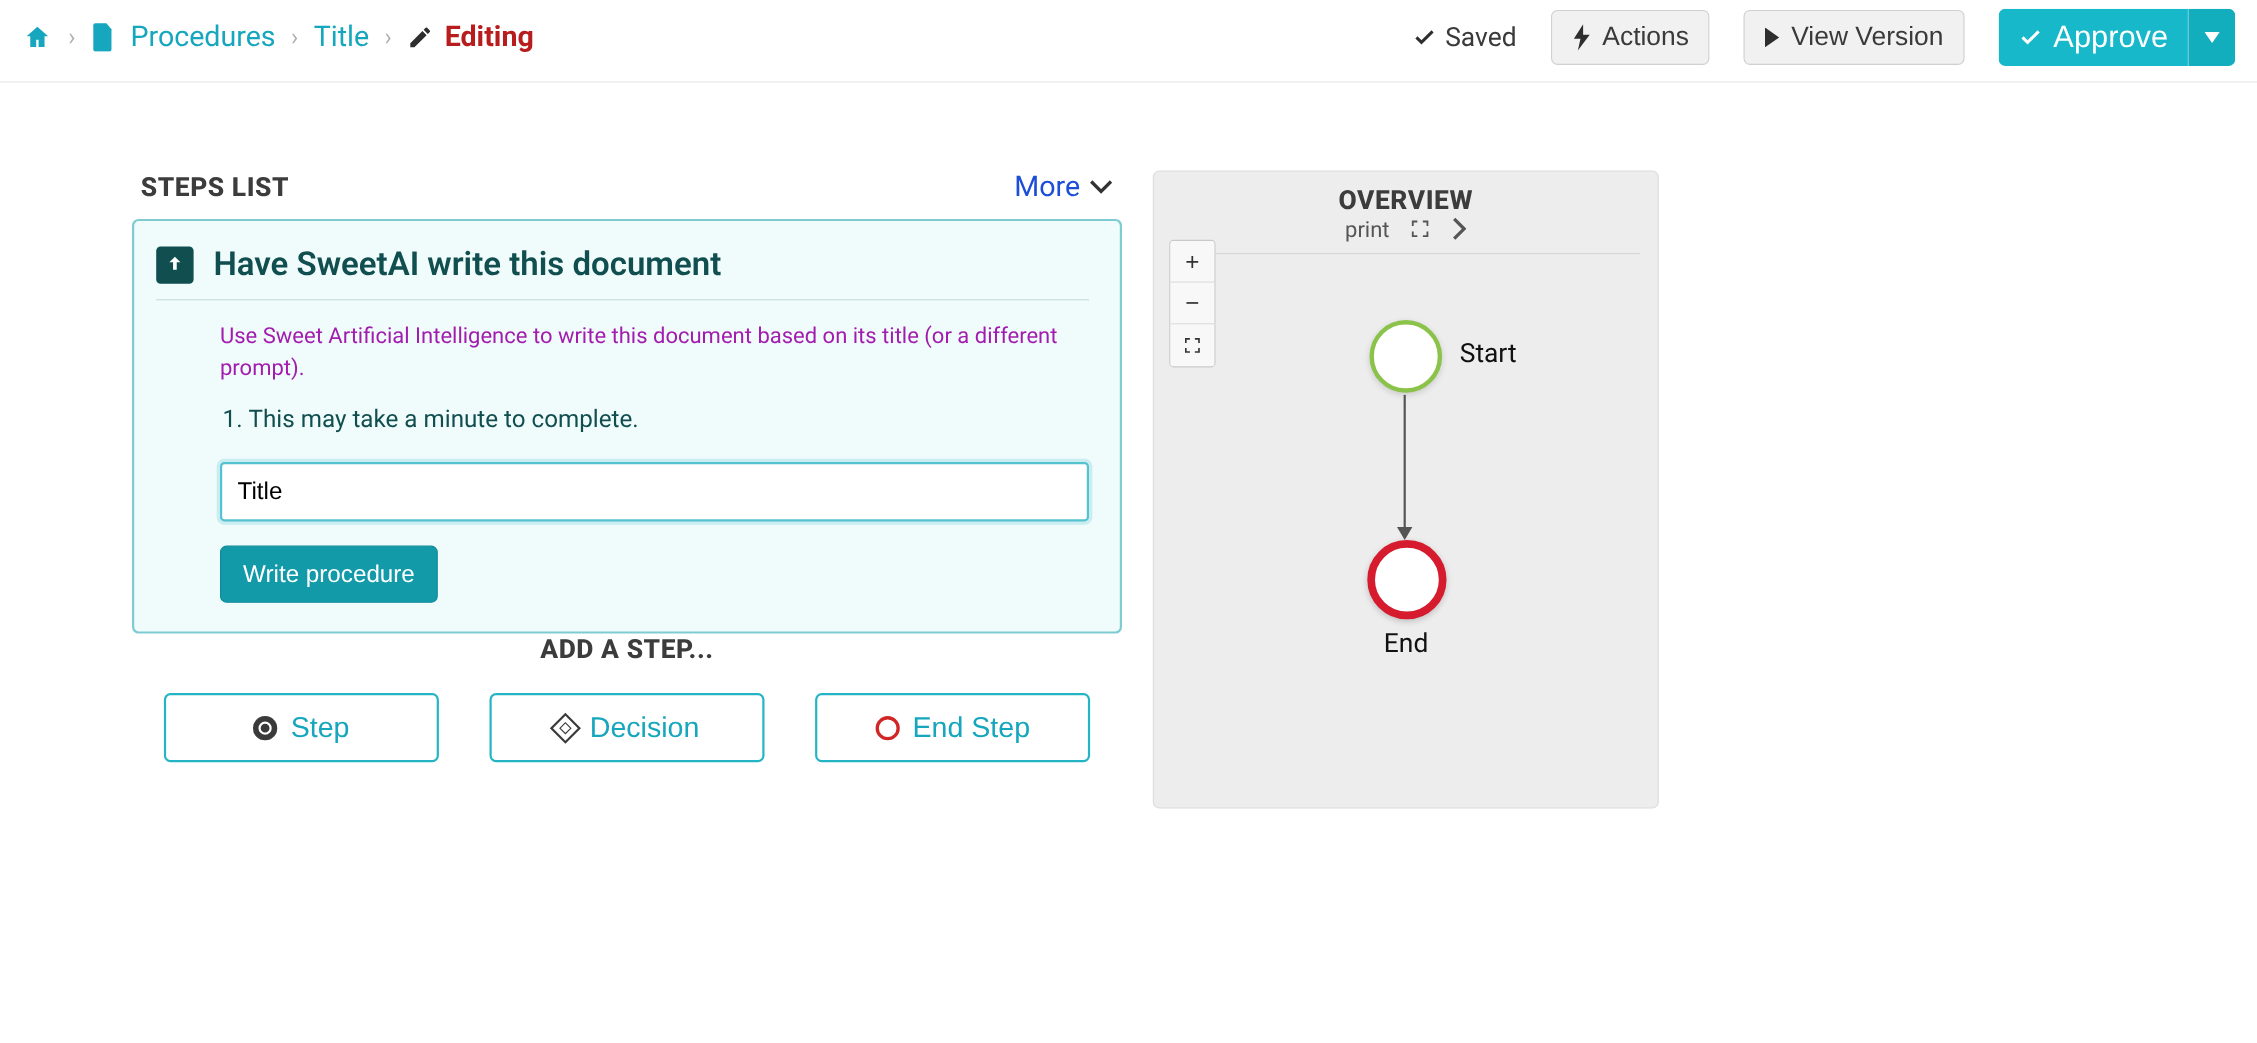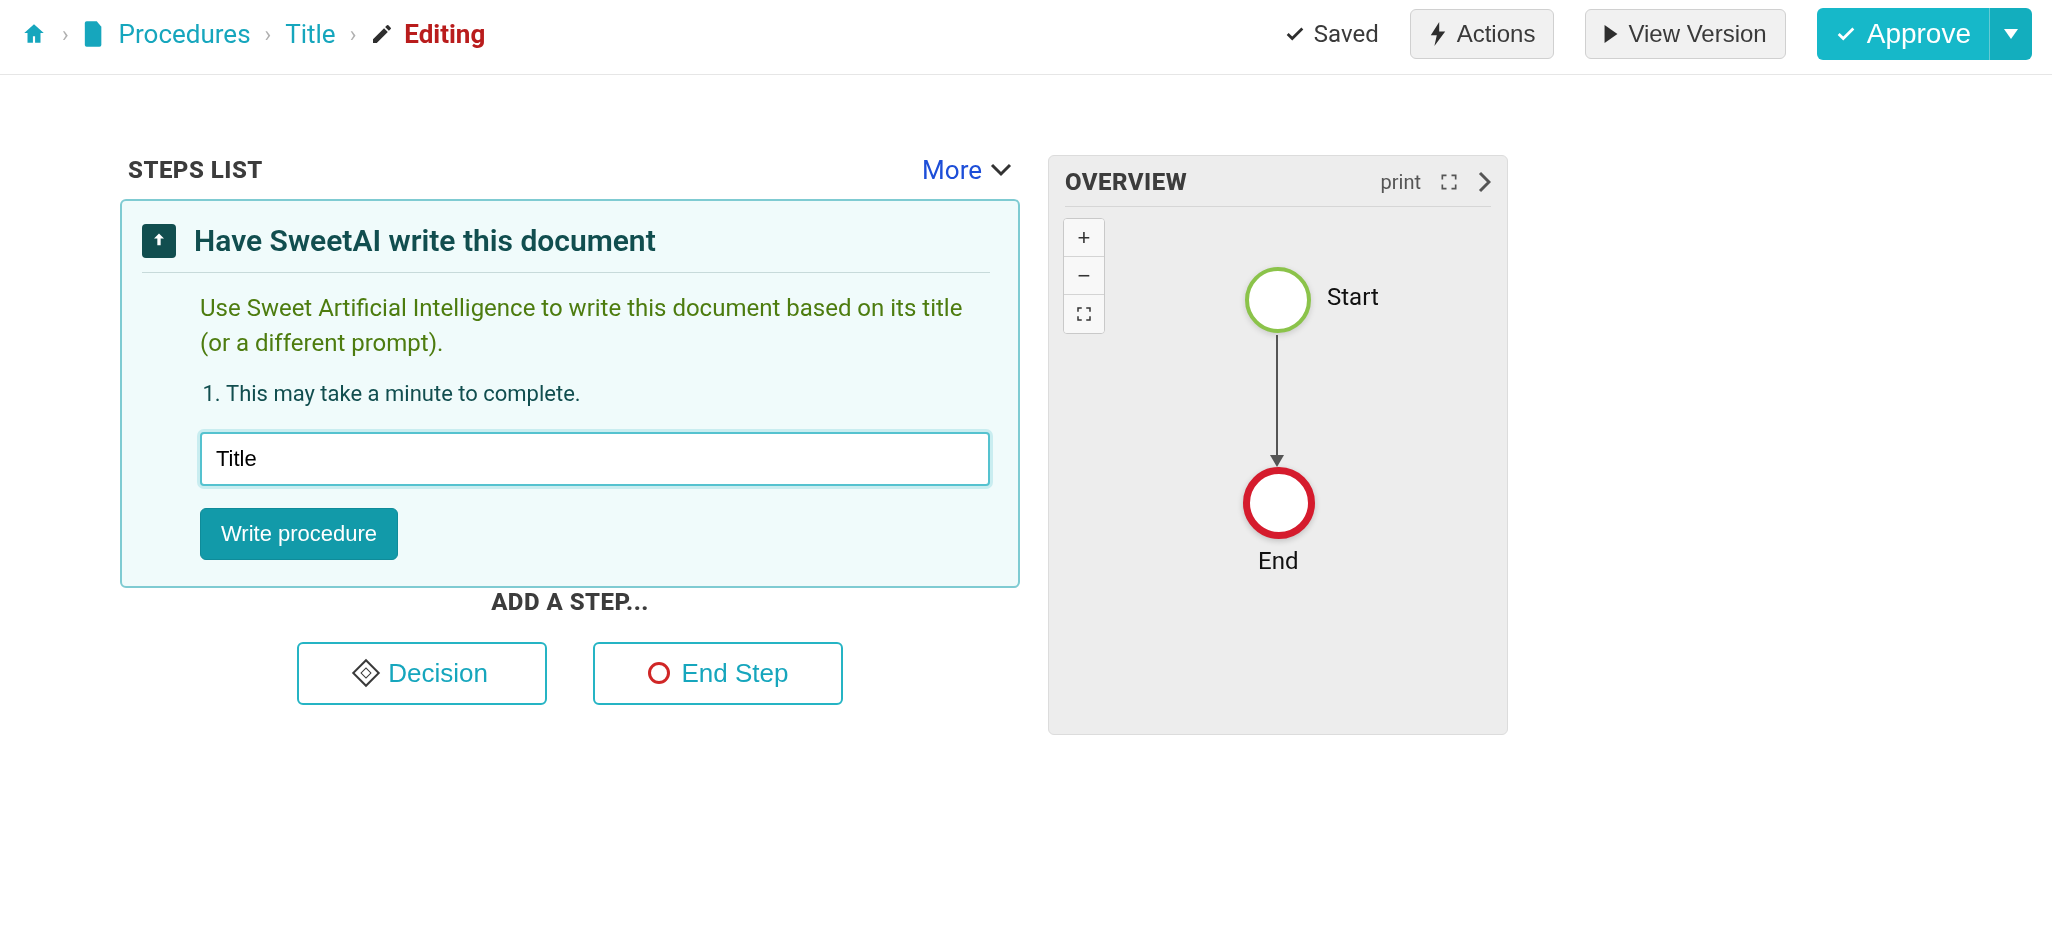--- a/index.html
+++ b/index.html
@@ -88,21 +88,21 @@
     margin-left: -2px;
   }
   .upload-badge {
     width: 34px; height: 34px; border-radius: 4px;
     background: #114e4f; display:flex; align-items:center; justify-content:center;
   }
   .card-title {
     font-size: 30px; font-weight: 600; color: #114e4f;
   }
   .card-body { padding-left: 56px; padding-top: 18px; }
-  .card-desc { font-size: 24px; color: #4d7c0f; line-height: 1.45; }
+  .card-desc { font-size: 20px; color: #a21caf; line-height: 1.45; }
   .card-list { margin: 20px 0 0 26px; font-size: 22px; color:#114e4f; }
   .title-input {
     width: 100%;
     margin-top: 26px;
     border: 2px solid #55c2cf;
     box-shadow: 0 0 0 3px rgba(85,194,207,0.25);
     border-radius: 4px;
     padding: 12px 14px;
     font-size: 22px;
     background: #fff;
@@ -150,20 +150,21 @@
     border:1px solid #dcdcdc;
     border-radius:6px;
     padding: 12px 16px 18px 16px;
     min-height: 580px;
     position: relative;
   }
   .ov-header {
     display:flex; align-items:center; justify-content:space-between;
     border-bottom:1px solid #d6d6d6;
     padding-bottom: 10px;
+    flex-direction: column;
   }
   .ov-title { font-size:24px; font-weight:800; color:#3c3c3c; letter-spacing:.5px;}
   .ov-tools { display:flex; align-items:center; gap:18px; color:#555;}
   .ov-print { font-size:20px; color:#555; cursor:pointer;}
   .zoom-ctrl {
     position:absolute; top:62px; left:14px;
     display:flex; flex-direction:column;
     border:1px solid #c9c9c9; border-radius:4px;
     background:#f8f8f8; overflow:hidden;
   }
@@ -292,20 +293,24 @@
           <li>This may take a minute to complete.</li>
         </ol>
         <input class="title-input" type="text" value="Title" style="">
         <br>
         <button class="write-btn">Write procedure</button>
       </div>
     </div>
 
     <div class="add-step-title">ADD A STEP...</div>
     <div class="add-step-buttons">
+      <button class="add-btn">
+        <span class="ic-step"></span>
+        <span>Step</span>
+      </button>
       <button class="add-btn">
         <span class="ic-decision"></span>
         <span>Decision</span>
       </button>
       <button class="add-btn">
         <span class="ic-end"></span>
         <span>End Step</span>
       </button>
     </div>
   </div>

